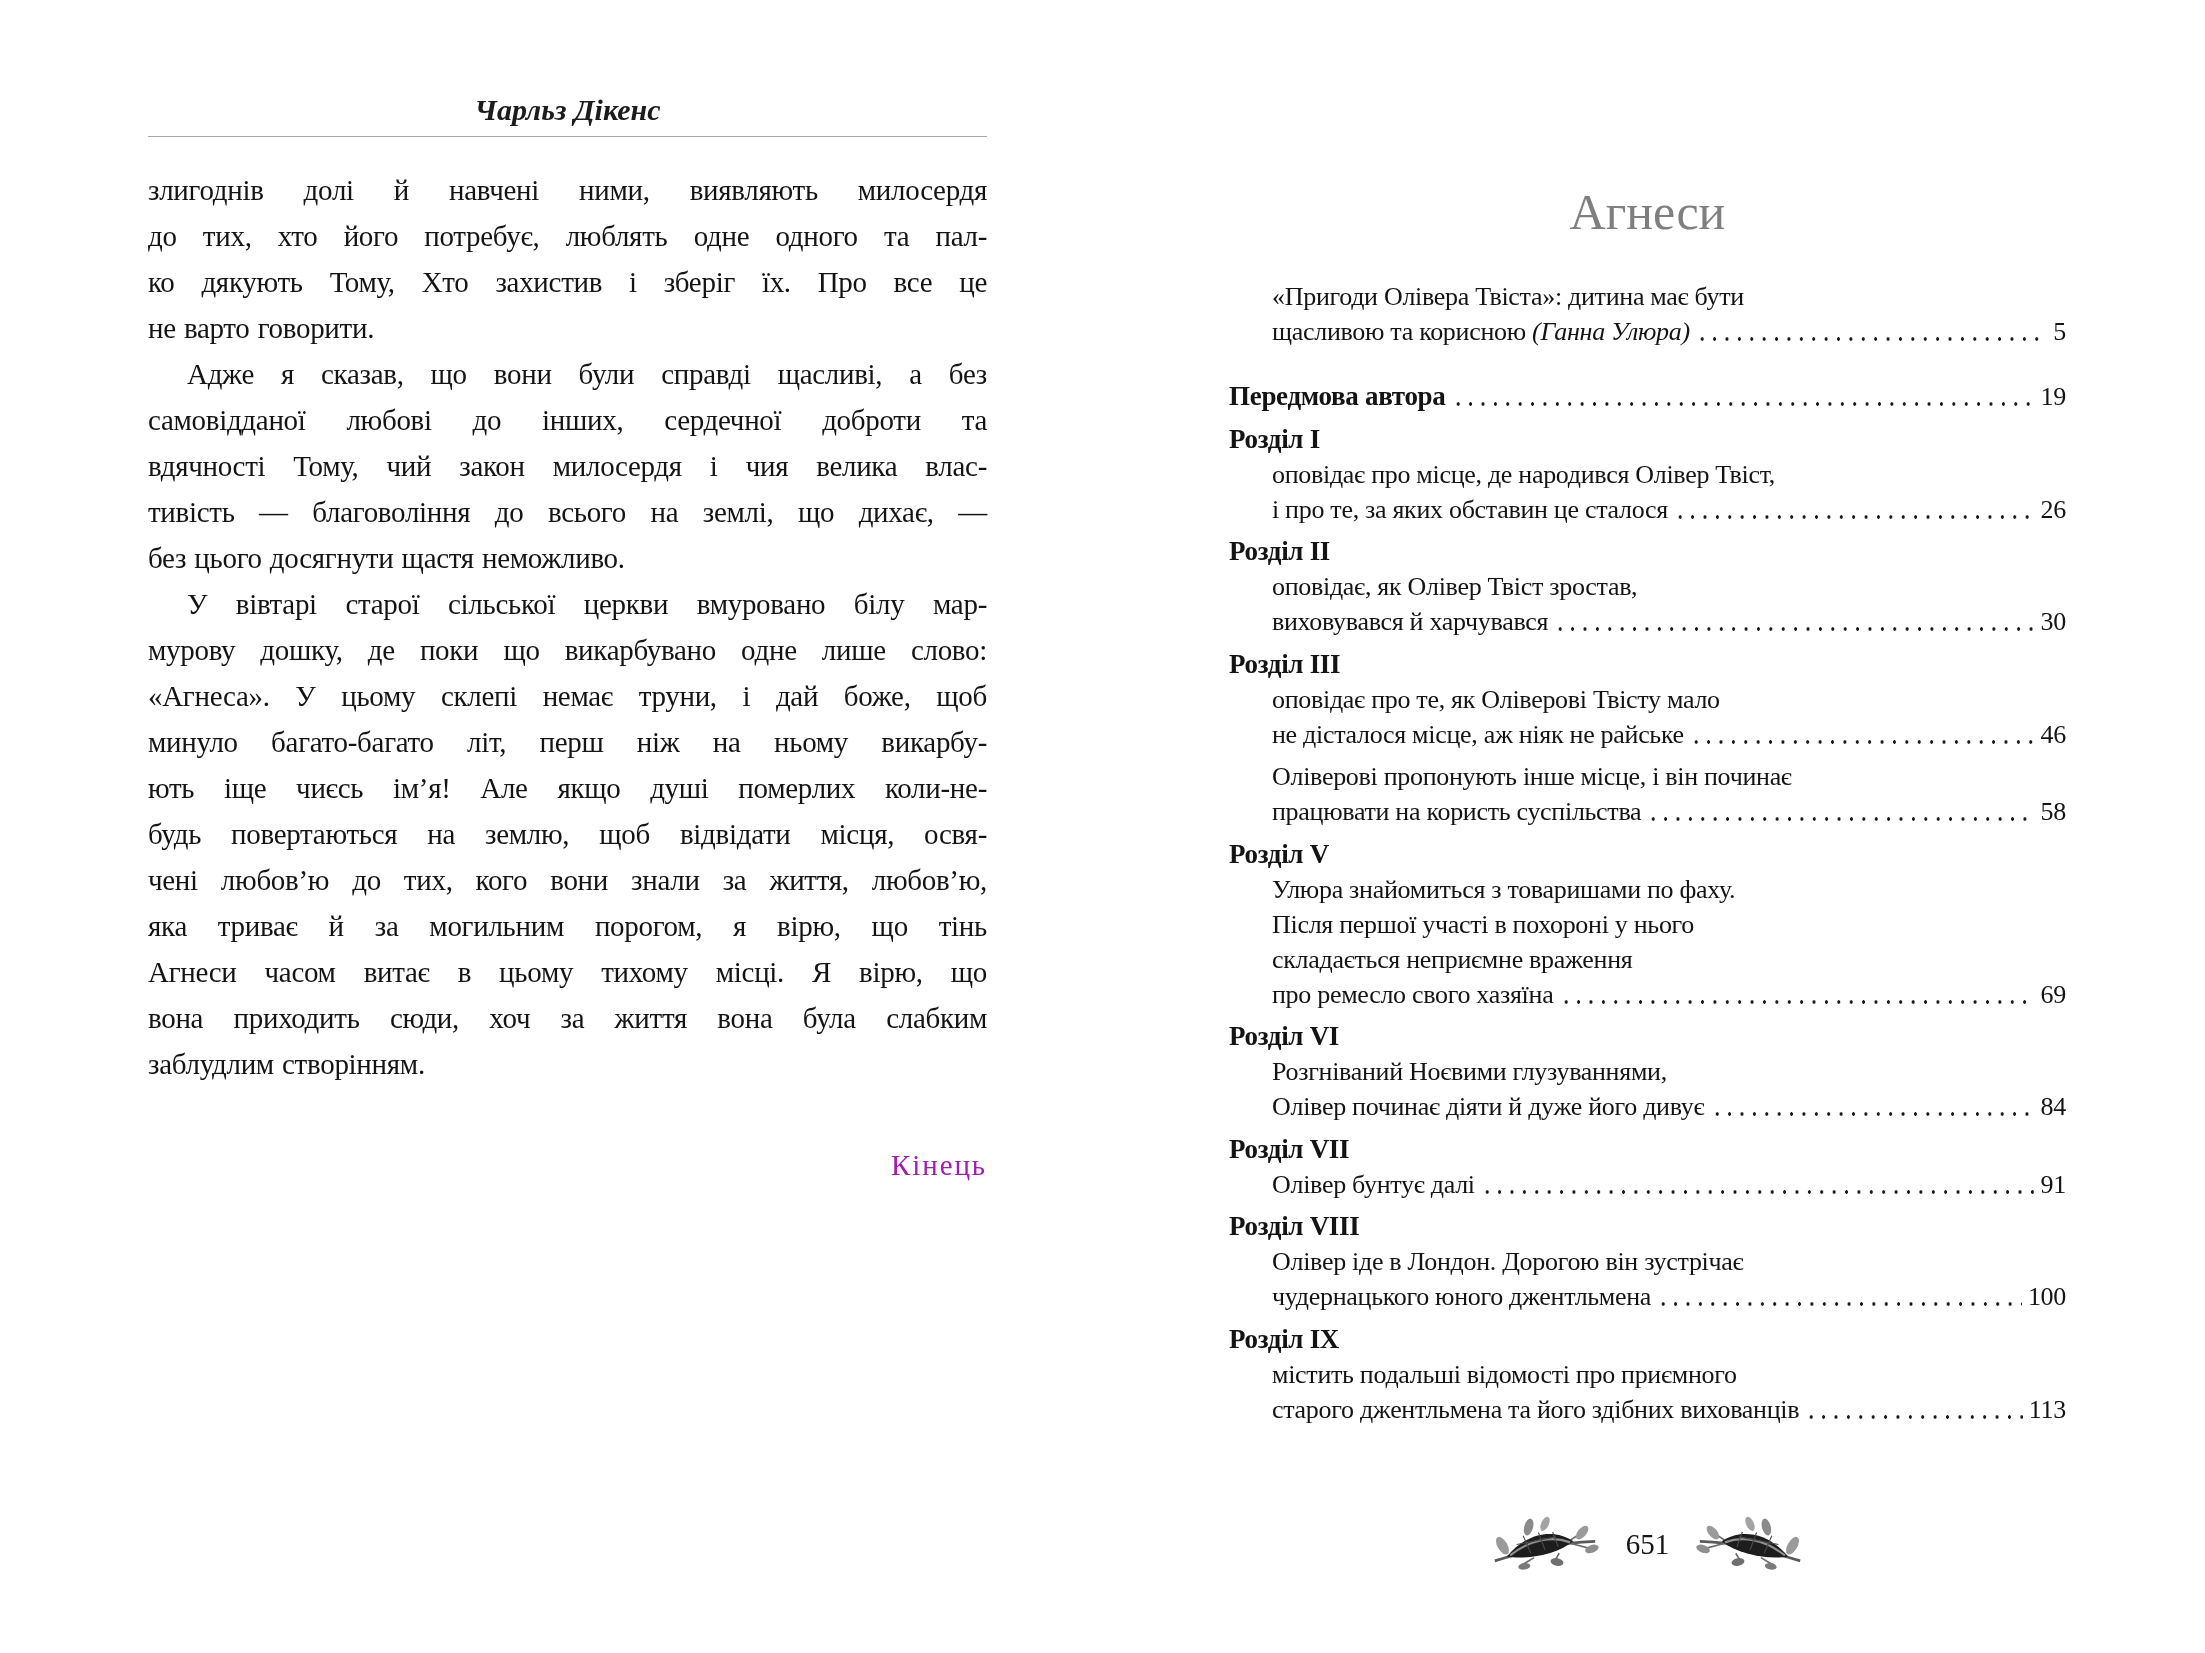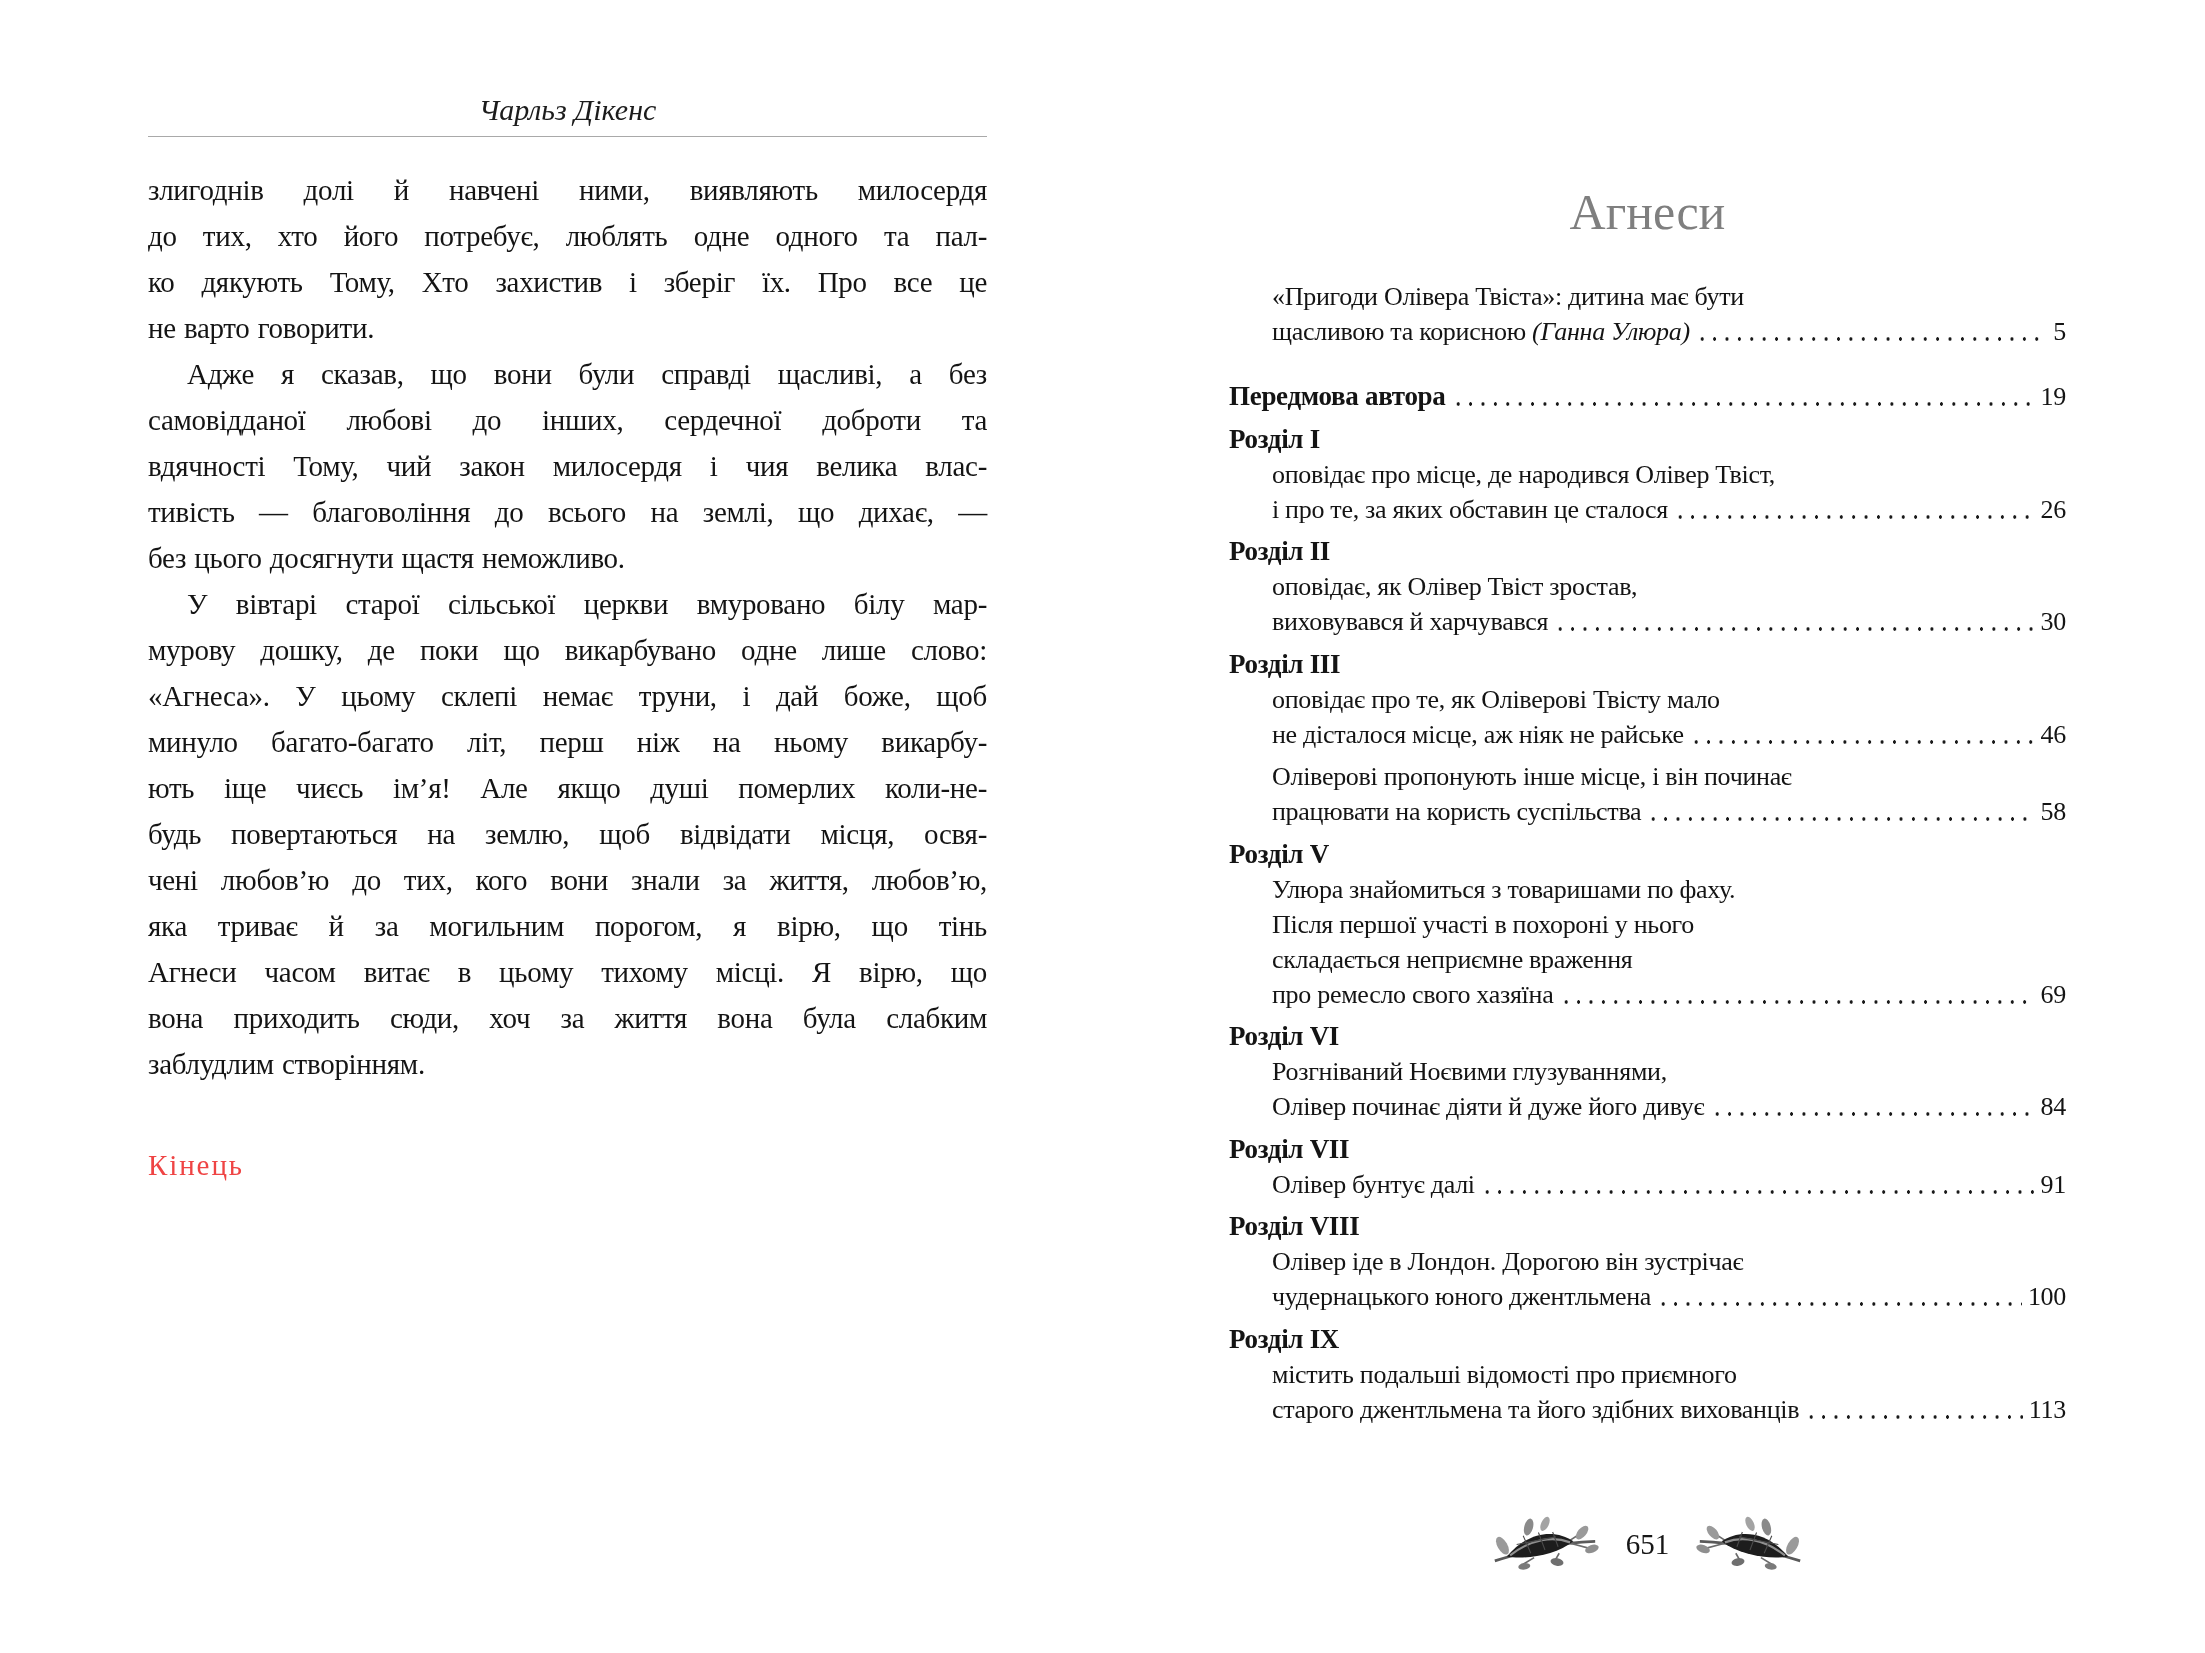--- a/index.html
+++ b/index.html
@@ -16,20 +16,21 @@
 
   
   .left-page { position: absolute; left: 148px; top: 92px; width: 839px; }
   .lp-header {
     text-align: center;
     font-style: italic;
     font-size: 30px;
     line-height: 35px;
     letter-spacing: 0px;
     color: #1c1c1c;
+    font-weight: bold;
   }
   .lp-rule {
     border: none;
     border-top: 1.9px solid #a9a9a9;
     margin: 8.7px 0 0 0;
   }
   .lp-body {
     margin-top: 30px;
     font-size: 29px;
     letter-spacing: -0.3px;
@@ -38,24 +39,24 @@
   .line {
     line-height: 46px;
     text-align: justify;
     text-align-last: justify;
     white-space: nowrap;
   }
   .line.last { text-align-last: left; }
   .line.indent { text-indent: 39px; }
   .ending {
     margin-top: 62px;
-    text-align: left;
+    text-align: right;
     font-size: 29px;
     letter-spacing: 1.9px;
-    color: #ef4444;
+    color: #a21caf;
   }
 
   
   .right-page { position: absolute; left: 1229px; top: 185px; width: 837px; }
   .rp-title {
     text-align: center;
     font-size: 50px;
     line-height: 55px;
     color: #7f7f7f;
     font-weight: normal;

